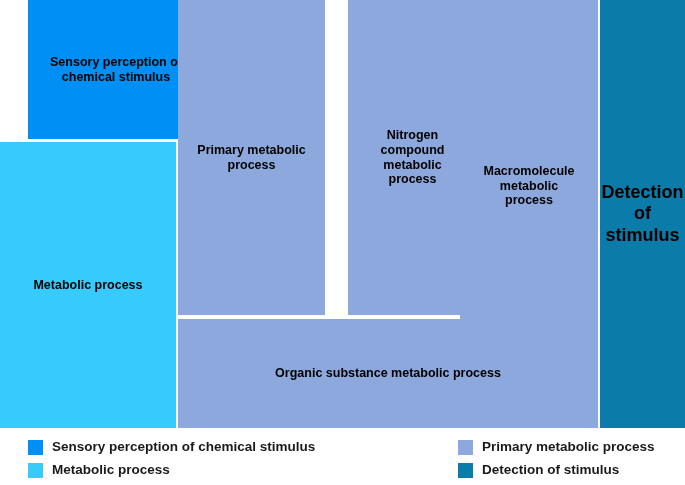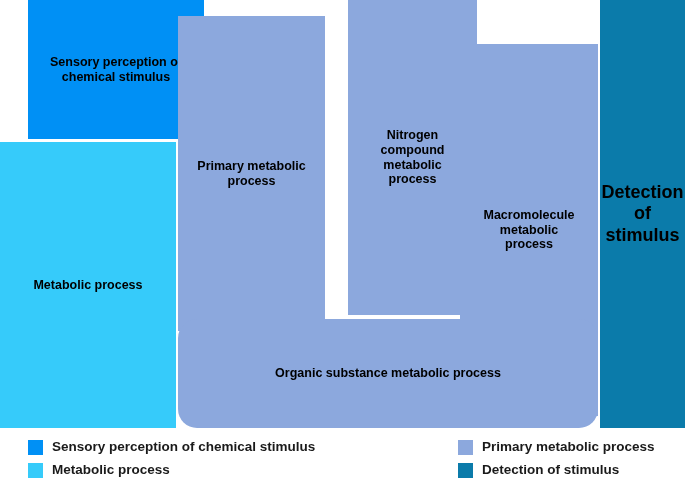--- a/index.html
+++ b/index.html
@@ -58,39 +58,39 @@
   .tile-sensory .tile-label { font-size: 12.5px; }
 
   .tile-metabolic {
     left: 0px;   top: 142px;
     width: 176px; height: 286px;
   }
   .tile-metabolic .tile-label { font-size: 12.5px; }
 
   .tile-primary {
     left: 178px; top: 0px;
-    width: 147px; height: 315px; margin-top: 16px;
+    width: 147px; height: 315px;
   }
   .tile-primary .tile-label { font-size: 12.5px; }
 
   .tile-nitrogen {
     left: 328px; top: 0px;
     width: 129px; height: 315px; margin-left: 20px;
   }
   .tile-nitrogen .tile-label { font-size: 12.5px; }
 
   .tile-macromolecule {
     left: 460px; top: 0px;
-    width: 138px; height: 372px; margin-top: 44px;
+    width: 138px; height: 372px;
   }
   .tile-macromolecule .tile-label { font-size: 12.5px; }
 
   .tile-organic {
     left: 178px; top: 319px;
-    width: 420px; height: 109px; border-radius: 19px;
+    width: 420px; height: 109px;
   }
   .tile-organic .tile-label { font-size: 12.5px; }
 
   .tile-detection {
     left: 600px; top: 0px;
     width: 85px; height: 428px;
   }
   .tile-detection .tile-label { font-size: 18px; }
 
   

